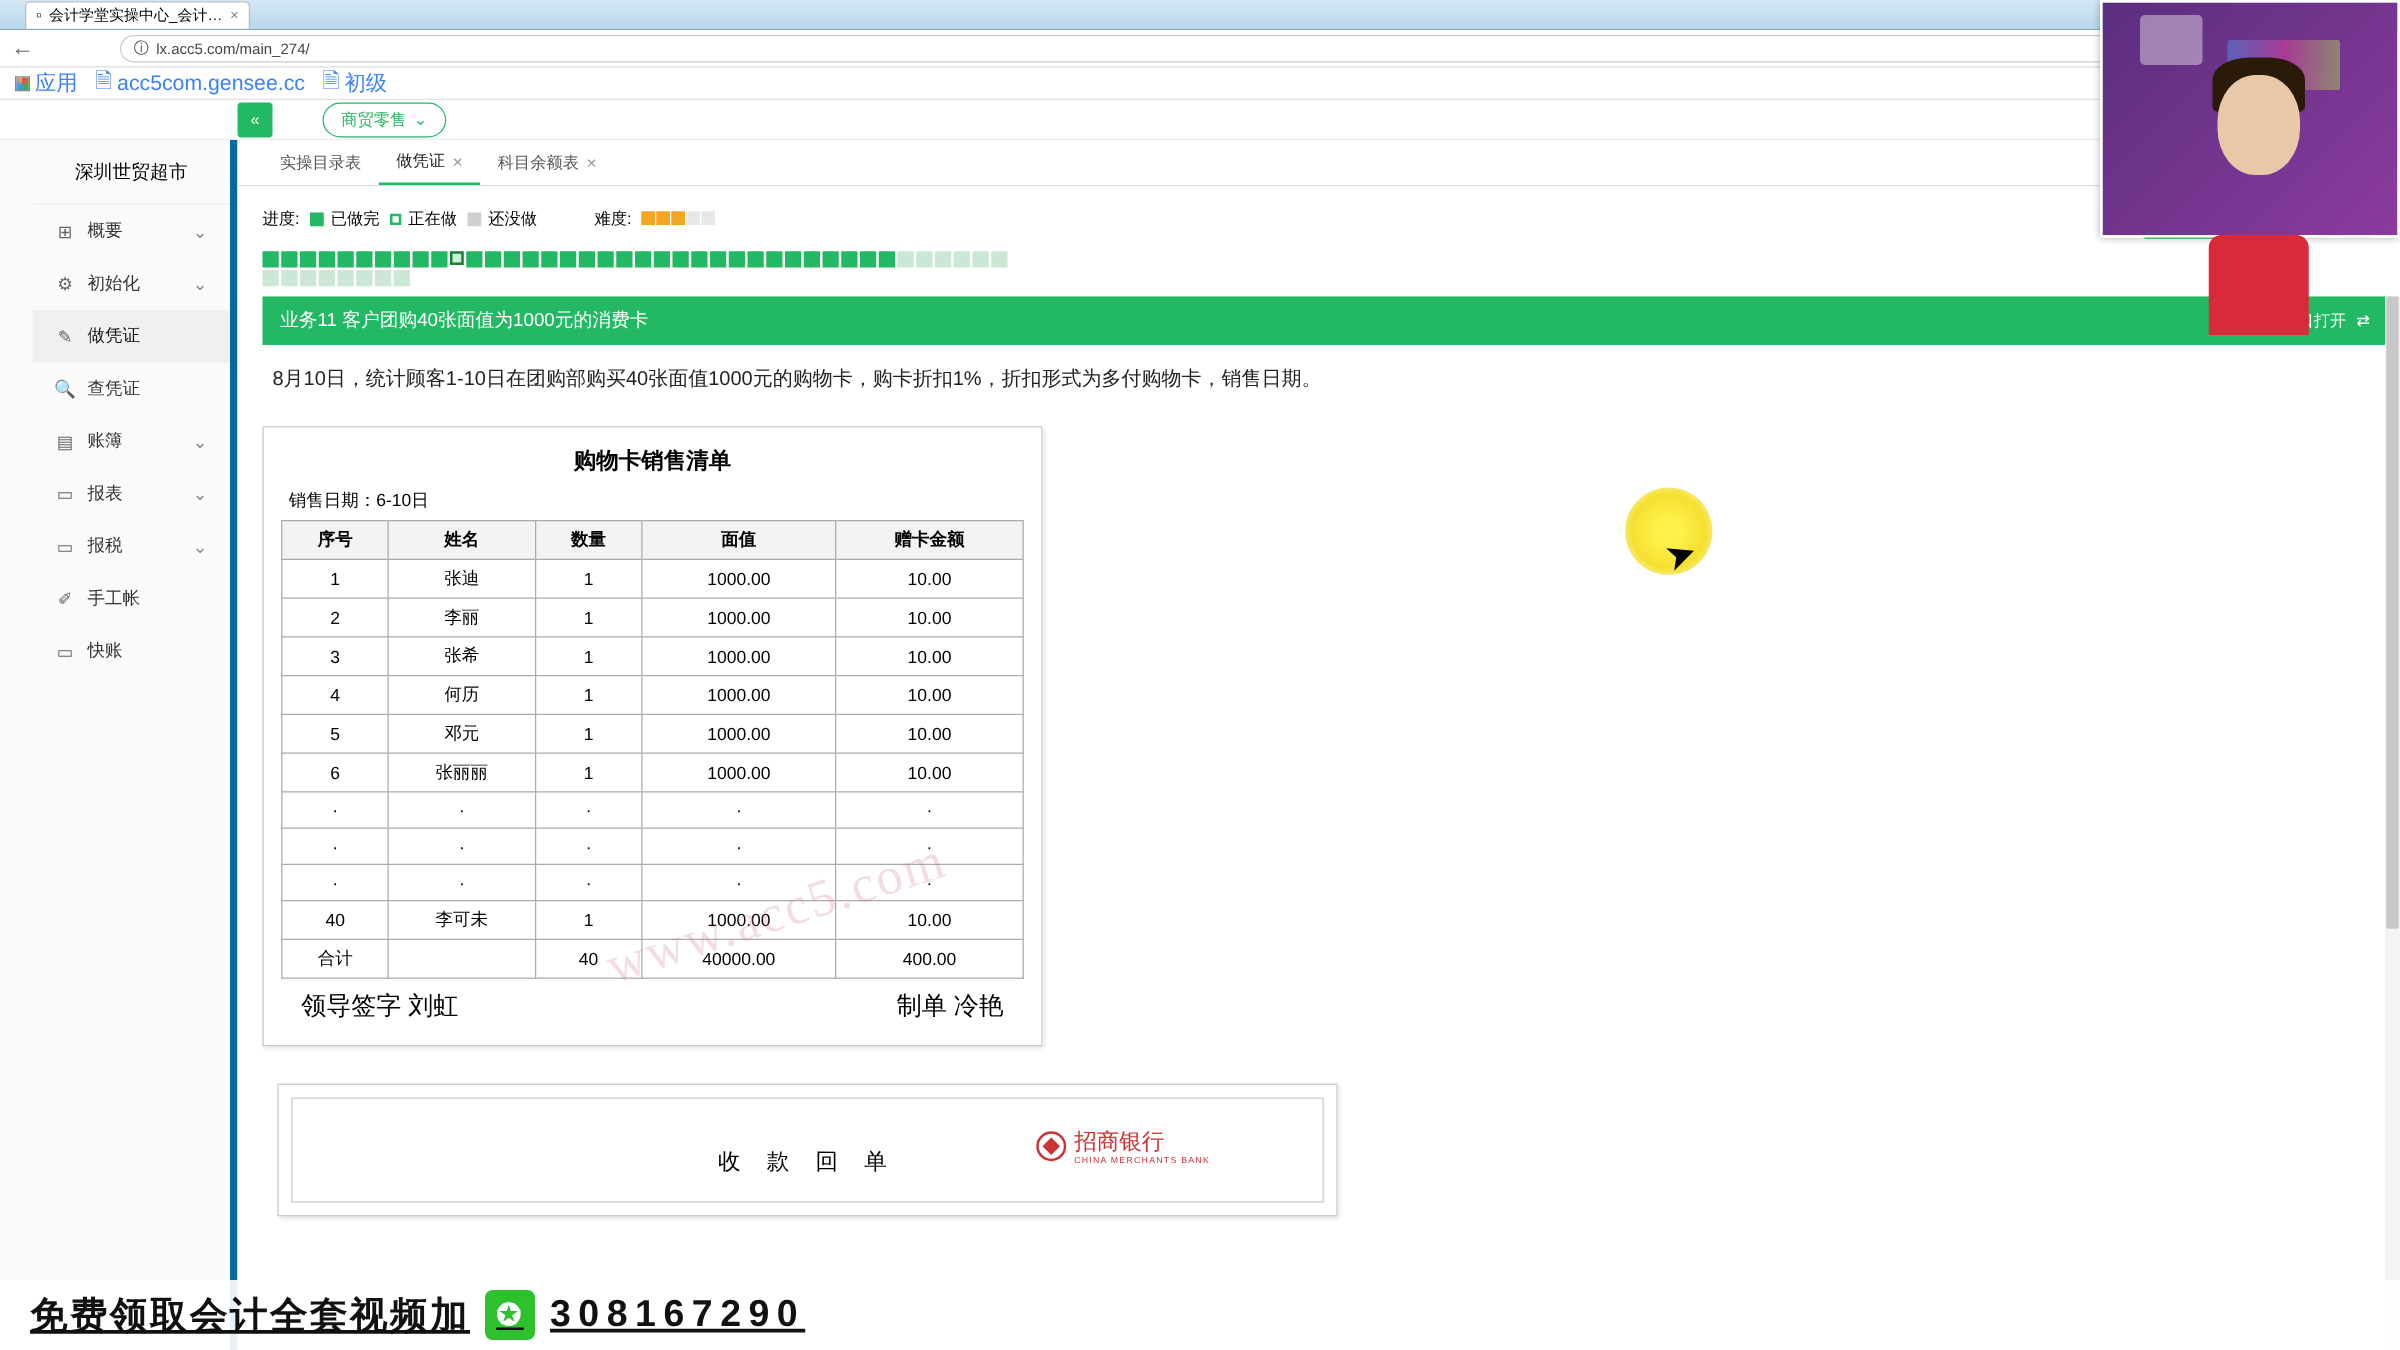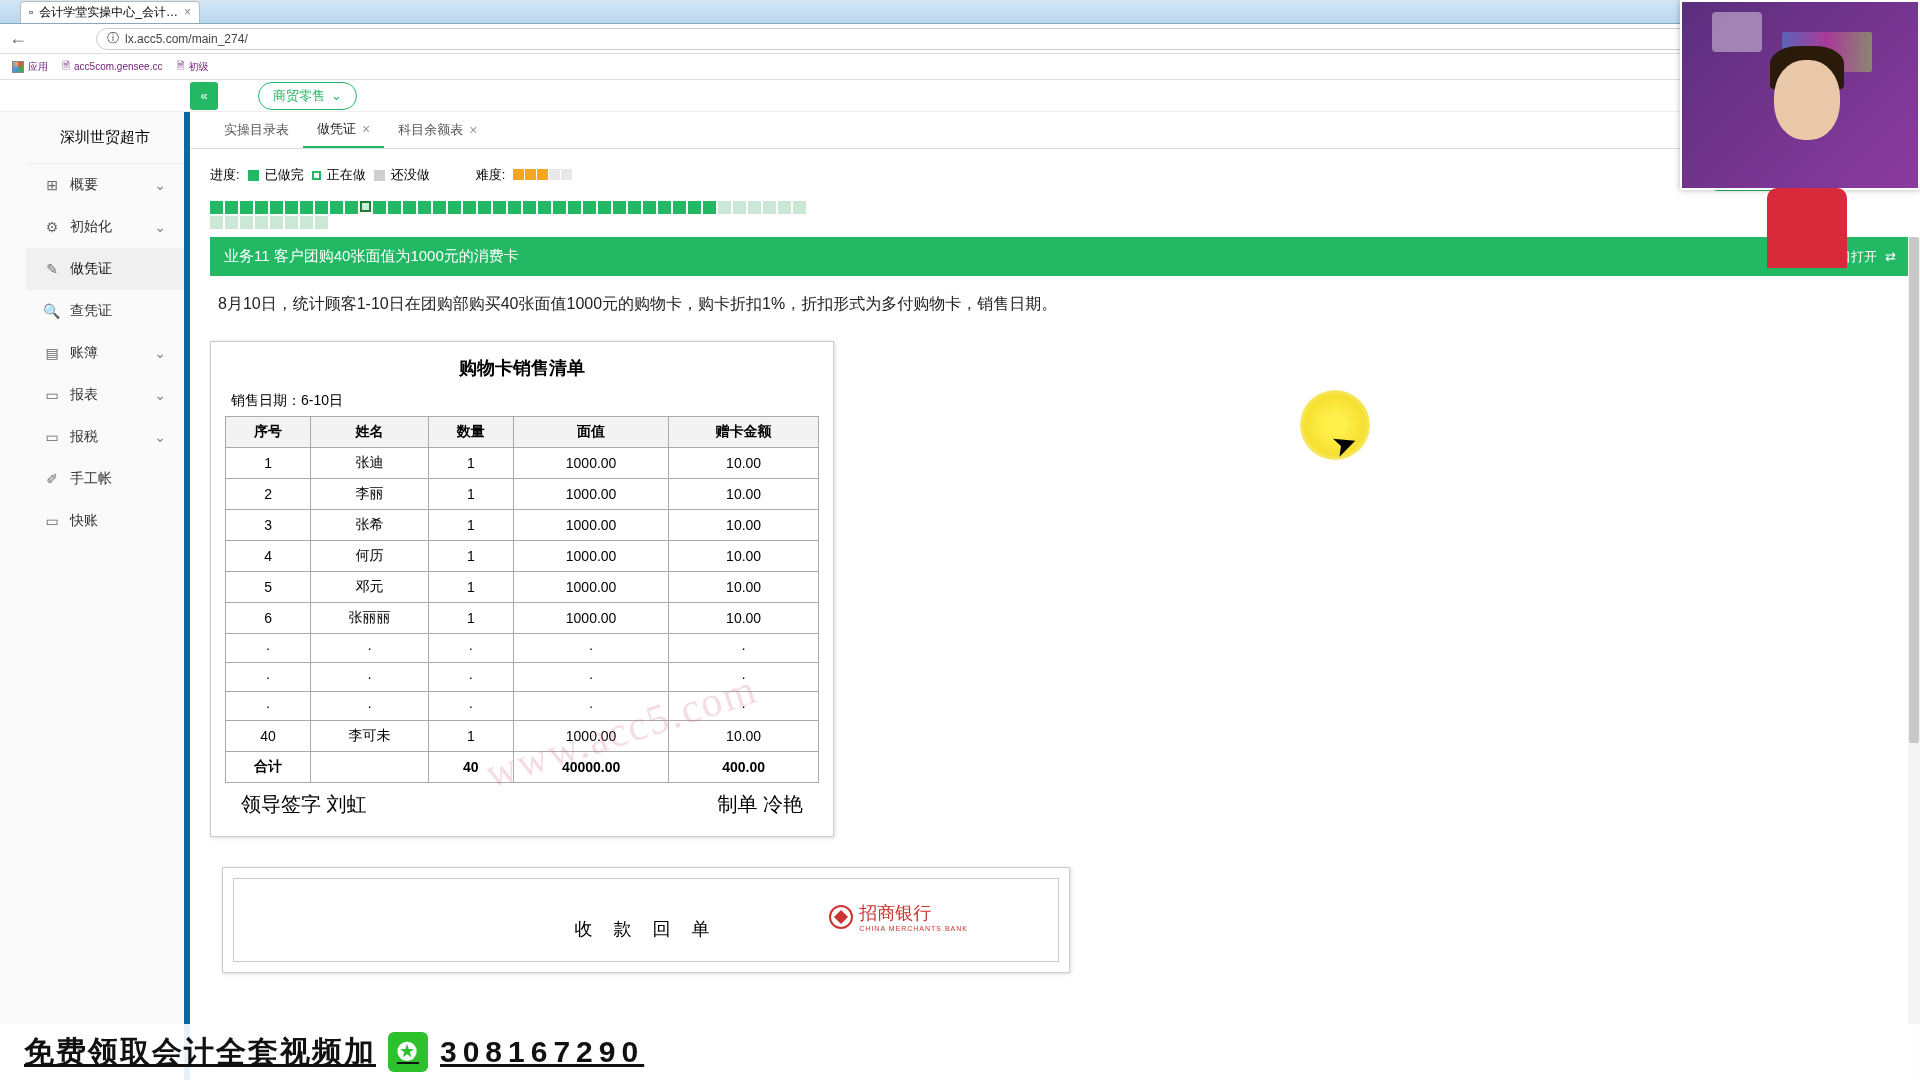--- a/index.html
+++ b/index.html
@@ -5,21 +5,21 @@
   * { box-sizing: border-box; margin: 0; padding: 0; }
   body { font-family: "Microsoft YaHei", Arial, sans-serif; font-size: 13px; background: #fff; width: 1920px; height: 1080px; overflow: hidden; }
 
   
   .browser-top { height: 24px; background: linear-gradient(#d4e7f5, #b8d7ee); border-bottom: 1px solid #8ab; display: flex; align-items: center; padding-left: 20px; }
   .tab { background: #fff; height: 22px; display: flex; align-items: center; padding: 0 8px; border-radius: 4px 4px 0 0; border: 1px solid #bbb; border-bottom: none; font-size: 12px; gap: 6px; }
   .tab-close { color: #888; cursor: pointer; }
   .addr-row { height: 30px; display: flex; align-items: center; padding: 0 8px; gap: 8px; border-bottom: 1px solid #ddd; }
   .addr-back { font-size: 18px; color: #666; cursor: pointer; width: 20px; text-align: center;}
   .addr-bar { flex: 1; border: 1px solid #ccc; border-radius: 12px; height: 22px; display: flex; align-items: center; padding: 0 10px; margin-left: 60px; font-size: 12px; color: #444; gap: 6px;}
-  .bookmark-row { height: 26px; display: flex; align-items: center; padding: 0 12px; gap: 14px; border-bottom: 1px solid #e0e0e0; font-size: 10px; color: #701a75;}
+  .bookmark-row { height: 26px; display: flex; align-items: center; padding: 0 12px; gap: 14px; border-bottom: 1px solid #e0e0e0; font-size: 17px; color: #3b82f6;}
   .bm-item { display: flex; align-items: center; gap: 4px; cursor: pointer;}
   .bm-icon { width: 12px; height: 12px; border: 1px solid #888;}
 
   
   .app-top { height: 32px; display: flex; align-items: center; border-bottom: 1px solid #eee;}
   .collapse-btn { width: 28px; height: 28px; background: #23b864; color: #fff; display: flex; align-items: center; justify-content: center; margin-left: 190px; border-radius: 3px; cursor: pointer;}
   .mode-dropdown { margin-left: 40px; border: 1px solid #23b864; border-radius: 14px; padding: 4px 14px; color: #23b864; display: flex; align-items: center; gap: 6px; cursor: pointer;}
   .spacer { flex: 1; }
   .user-info { margin-right: 20px; font-size: 14px;}
   .svip { color: #e67e22; }
@@ -61,21 +61,21 @@
   .task-open { margin-left: auto; display: flex; align-items: center; gap: 8px; font-size: 13px;}
   .task-desc { padding: 14px 8px; font-size: 16px; line-height: 1.7; color: #222;}
 
   .doc-box { border: 1px solid #ccc; width: 624px; margin: 10px 0 30px 0; box-shadow: 1px 1px 4px rgba(0,0,0,0.15);}
   .doc-inner { padding: 14px 14px 10px;}
   .doc-title { text-align: center; font-size: 18px; font-weight: bold; padding-bottom: 8px;}
   .doc-date { font-size: 14px; padding: 4px 6px 6px;}
   table.sales { width: 100%; border-collapse: collapse;}
   table.sales th, table.sales td { border: 1px solid #aaa; padding: 6px 4px; text-align: center; font-size: 14px;}
   table.sales th { background: #f3f3f3;}
-  tr.total td { font-weight: bold;}
+  tr.total td { font-weight: normal;}
   .watermark { position: absolute; transform: rotate(-18deg); font-size: 42px; color: rgba(210, 120, 140, 0.25); pointer-events: none; left: 290px; top: 470px; letter-spacing: 2px; font-family: serif;}
   .sign-row { display: flex; justify-content: space-between; padding: 8px 16px; font-size: 20px;}
 
   .receipt-box { border: 1px solid #ccc; width: 848px; padding: 10px; box-shadow: 1px 1px 4px rgba(0,0,0,0.15); margin-left: 12px;}
   .receipt-inner { border: 1px solid #ccc; padding: 20px; position: relative; min-height: 60px;}
   .bank-logo { position: absolute; right: 90px; top: 22px; display: flex; align-items: center; gap: 6px;}
   .bank-circle { width: 24px; height: 24px; border: 2px solid #c33; border-radius: 50%; position: relative;}
   .bank-circle::before { content:''; position: absolute; width: 10px; height: 10px; background: #c33; transform: rotate(45deg); left: 5px; top: 5px;}
   .bank-name { font-size: 18px; font-weight: 500; color: #c33;}
   .bank-sub { font-size: 7px; color: #c33; letter-spacing: 1px;}

